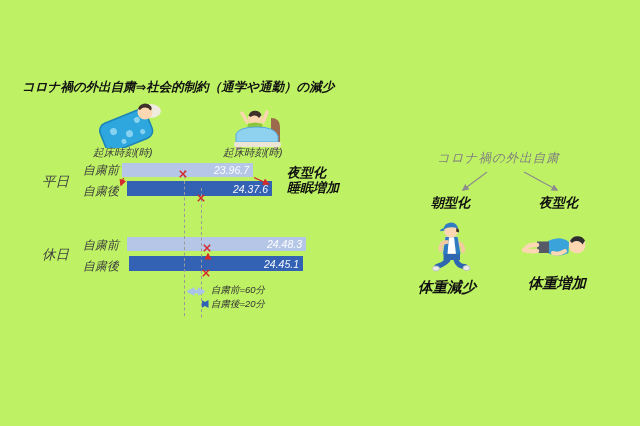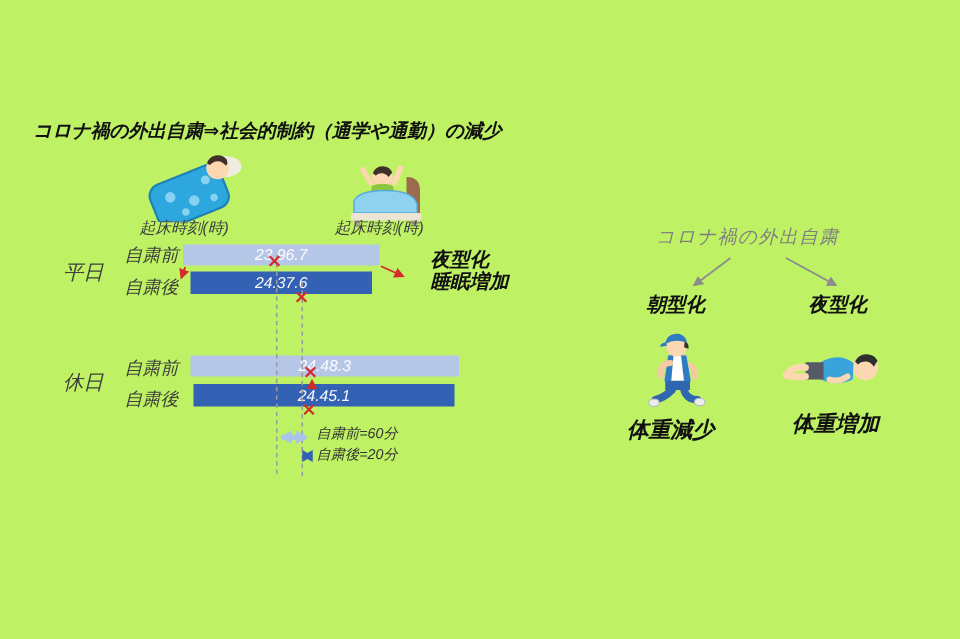--- a/index.html
+++ b/index.html
@@ -5,21 +5,21 @@
   html,body{margin:0;padding:0;background:#fff;}
   #canvas{
     position:relative;width:640px;height:426px;background:#bef264;overflow:hidden;
     font-family:"Liberation Sans","DejaVu Sans",sans-serif;color:#1a1a1a;font-style:italic;
   }
   .t{position:absolute;white-space:nowrap;line-height:1.15;}
   .title{font-size:12.5px;font-weight:bold;color:#111;}
   .hdr{font-size:10.5px;color:#3d3d3d;}
   .rowlab{font-size:12px;color:#3d3d3d;}
   .grouplab{font-size:13.5px;color:#3d3d3d;}
-  .bar{position:absolute;display:flex;justify-content:center;align-items:center;
+  .bar{position:absolute;display:flex;justify-content:flex-end;align-items:center;
        padding:0 4px;box-sizing:border-box;font-size:10.5px;color:rgba(255,255,255,0.97);}
   .bar-before{background:#b5c6e7;}
   .bar-after{background:#3361b4;}
   .ann{font-size:13px;font-weight:bold;color:#111;}
   .legend-text{font-size:9.5px;color:#333;}
   .caption{font-size:13.5px;font-weight:bold;color:#111;}
   .rtitle{font-size:12.5px;color:#7f7f7f;letter-spacing:1px;}
   .rtype{font-size:13px;font-weight:bold;color:#111;}
   .rweight{font-size:14.5px;font-weight:bold;color:#111;}
   svg{display:block;}
@@ -69,21 +69,21 @@
 
   <div class="t grouplab" style="left:42px;top:174px;">平日</div>
 
   <div class="t rowlab" style="left:83px;top:164px;">自粛前</div>
   <div class="bar bar-before" style="left:122px;top:163px;width:131px;height:14px;">
     <span>23.9</span>
     <span>6.7</span>
   </div>
 
   <div class="t rowlab" style="left:83px;top:185px;">自粛後</div>
-  <div class="bar bar-after" style="left:127px;top:181px;width:121px;height:15px;">
+  <div class="bar bar-after" style="left:127px;top:181px;width:145px;height:15px;">
     <span>24.3</span>
     <span>7.6</span>
   </div>
 
   <div class="t ann" style="left:287px;top:166px;">夜型化</div>
   <div class="t ann" style="left:287px;top:181px;">睡眠増加</div>
 
   <div class="t grouplab" style="left:42px;top:247px;">休日</div>
 
   <div class="t rowlab" style="left:83px;top:239px;">自粛前</div>

